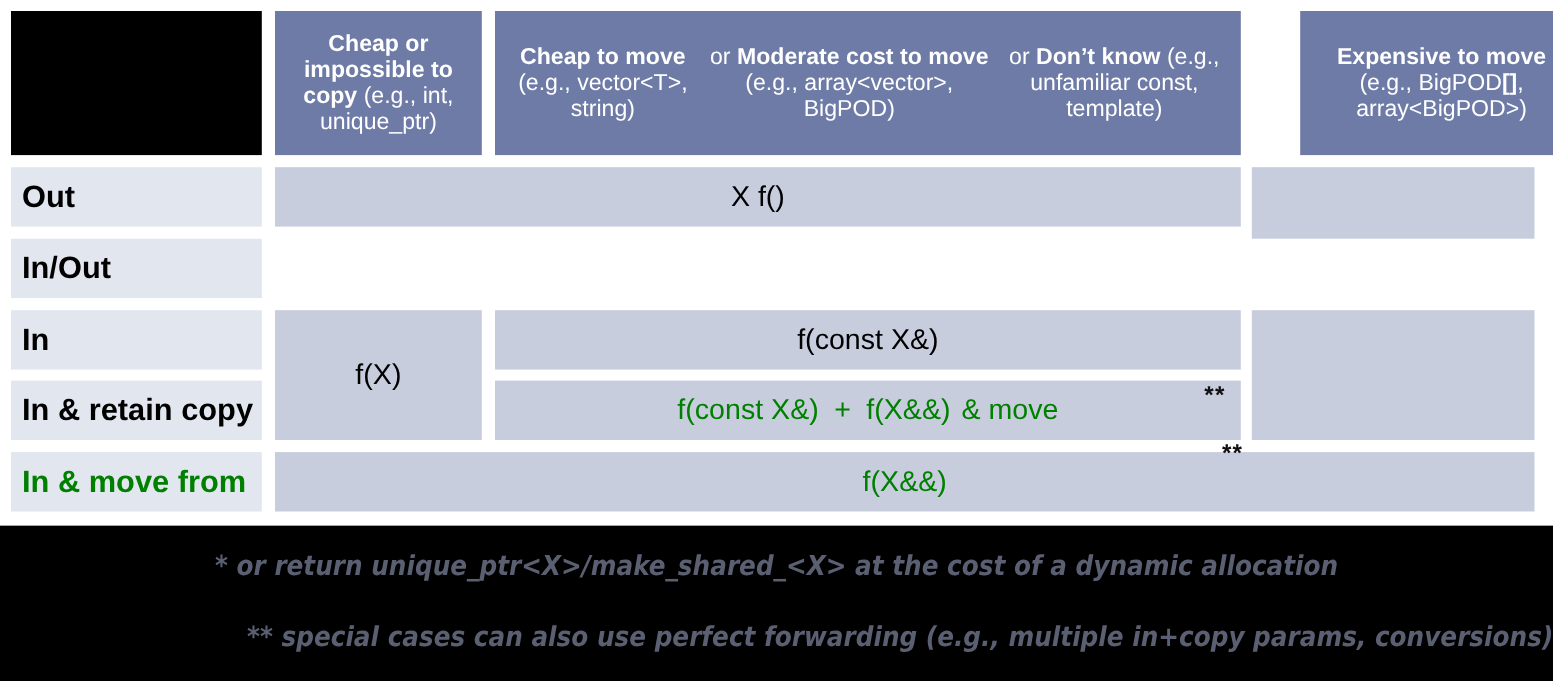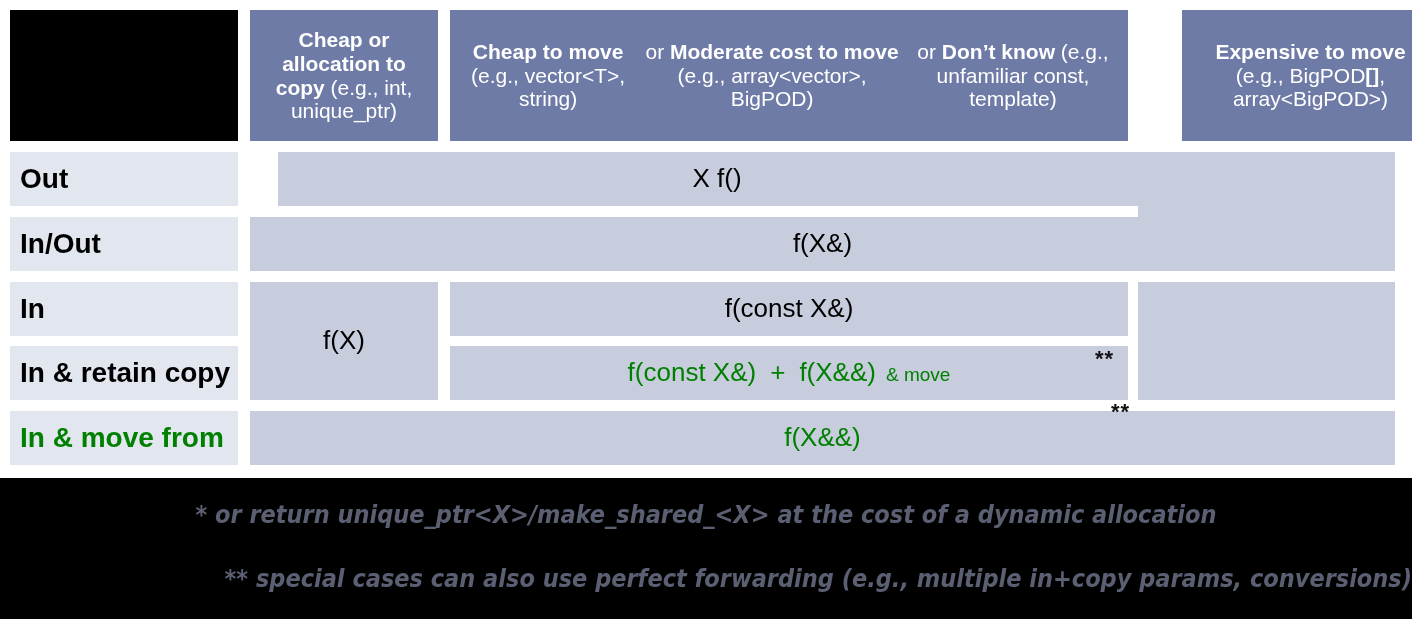--- a/index.html
+++ b/index.html
@@ -80,21 +80,21 @@
     color: #000000;
     font-size: 26px;
     font-weight: normal;
   }
   .datacell.empty { font-size: 0; }
 
   .code-green { color: #008000; }
 
   .small-green {
     color: #008000;
-    font-size: 19px;
+    font-size: 26px;
   }
 
   .plus {
     color: #008000;
     font-size: 26px;
     padding: 0 14px;
   }
 
   .footmark {
     position: absolute;
@@ -142,46 +142,45 @@
 <body>
 
 <div id="stage">
 
   <div class="table-area">
 
     <div class="corner-black"></div>
 
     <div class="cell hdr" style="left:250px; top:10px; width:188px; height:131px; flex-direction:column;text-align:center;">
       <div><span class="bold">Cheap or</span></div>
-      <div><span class="bold">allocation to</span></div>
+      <div><span class="bold">impossible to</span></div>
       <div><span class="bold">copy</span><span class="reg"> (e.g., int,</span></div>
       <div><span class="reg">unique_ptr)</span></div>
     </div>
 
     <div class="cell hdr" style="left:450px; top:10px; width:678px; height:131px; flex-direction:row;">
       <div><span class="bold">Cheap to move</span><span class="reg"> (e.g., vector&lt;T&gt;, string)</span></div>
       <div><span class="reg">or </span><span class="bold">Moderate cost to move</span><span class="reg"> (e.g., array&lt;vector&gt;, BigPOD)</span></div>
       <div><span class="reg">or </span><span class="bold">Don’t know</span><span class="reg"> (e.g., unfamiliar const, template)</span></div>
     </div>
 
     <div class="cell hdr" style="left:1138px; top:10px; width:257px; height:131px; flex-direction:column;margin-left:44px;">
       <div><span class="bold">Expensive to move</span></div>
       <div><span class="reg">(e.g., BigPOD</span><span class="bold">[]</span><span class="reg">,</span></div>
       <div><span class="reg">array&lt;BigPOD&gt;)</span></div>
     </div>
 
     <div class="cell rowlabel" style="left:10px; top:152px; width:228px; height:54px;">Out</div>
 
-    <div class="cell datacell" style="left:250px; top:152px; width:878px; height:54px;margin-left:28px;">X f()</div>
+    <div class="cell datacell" style="left:250px; top:152px; width:878px; height:54px;">X f()</div>
 
     <div class="cell datacell empty" style="left:1138px; top:152px; width:257px; height:65px;"></div>
 
     <div class="cell rowlabel" style="left:10px; top:217px; width:228px; height:54px;">In/Out</div>
 
-    <div class="cell datacell" style="left:250px; top:217px; width:1145px; height:54px;">f(X&amp;)</div>
 
     <div class="cell rowlabel" style="left:10px; top:282px; width:228px; height:54px;">In</div>
 
     <div class="cell datacell" style="left:250px; top:282px; width:188px; height:118px;">f(X)</div>
 
     <div class="cell datacell" style="left:450px; top:282px; width:678px; height:54px;">f(const X&amp;)</div>
 
     <div class="cell datacell empty" style="left:1138px; top:282px; width:257px; height:118px;"></div>
 
     <div class="cell rowlabel" style="left:10px; top:346px; width:228px; height:54px;">In &amp; retain copy</div>

